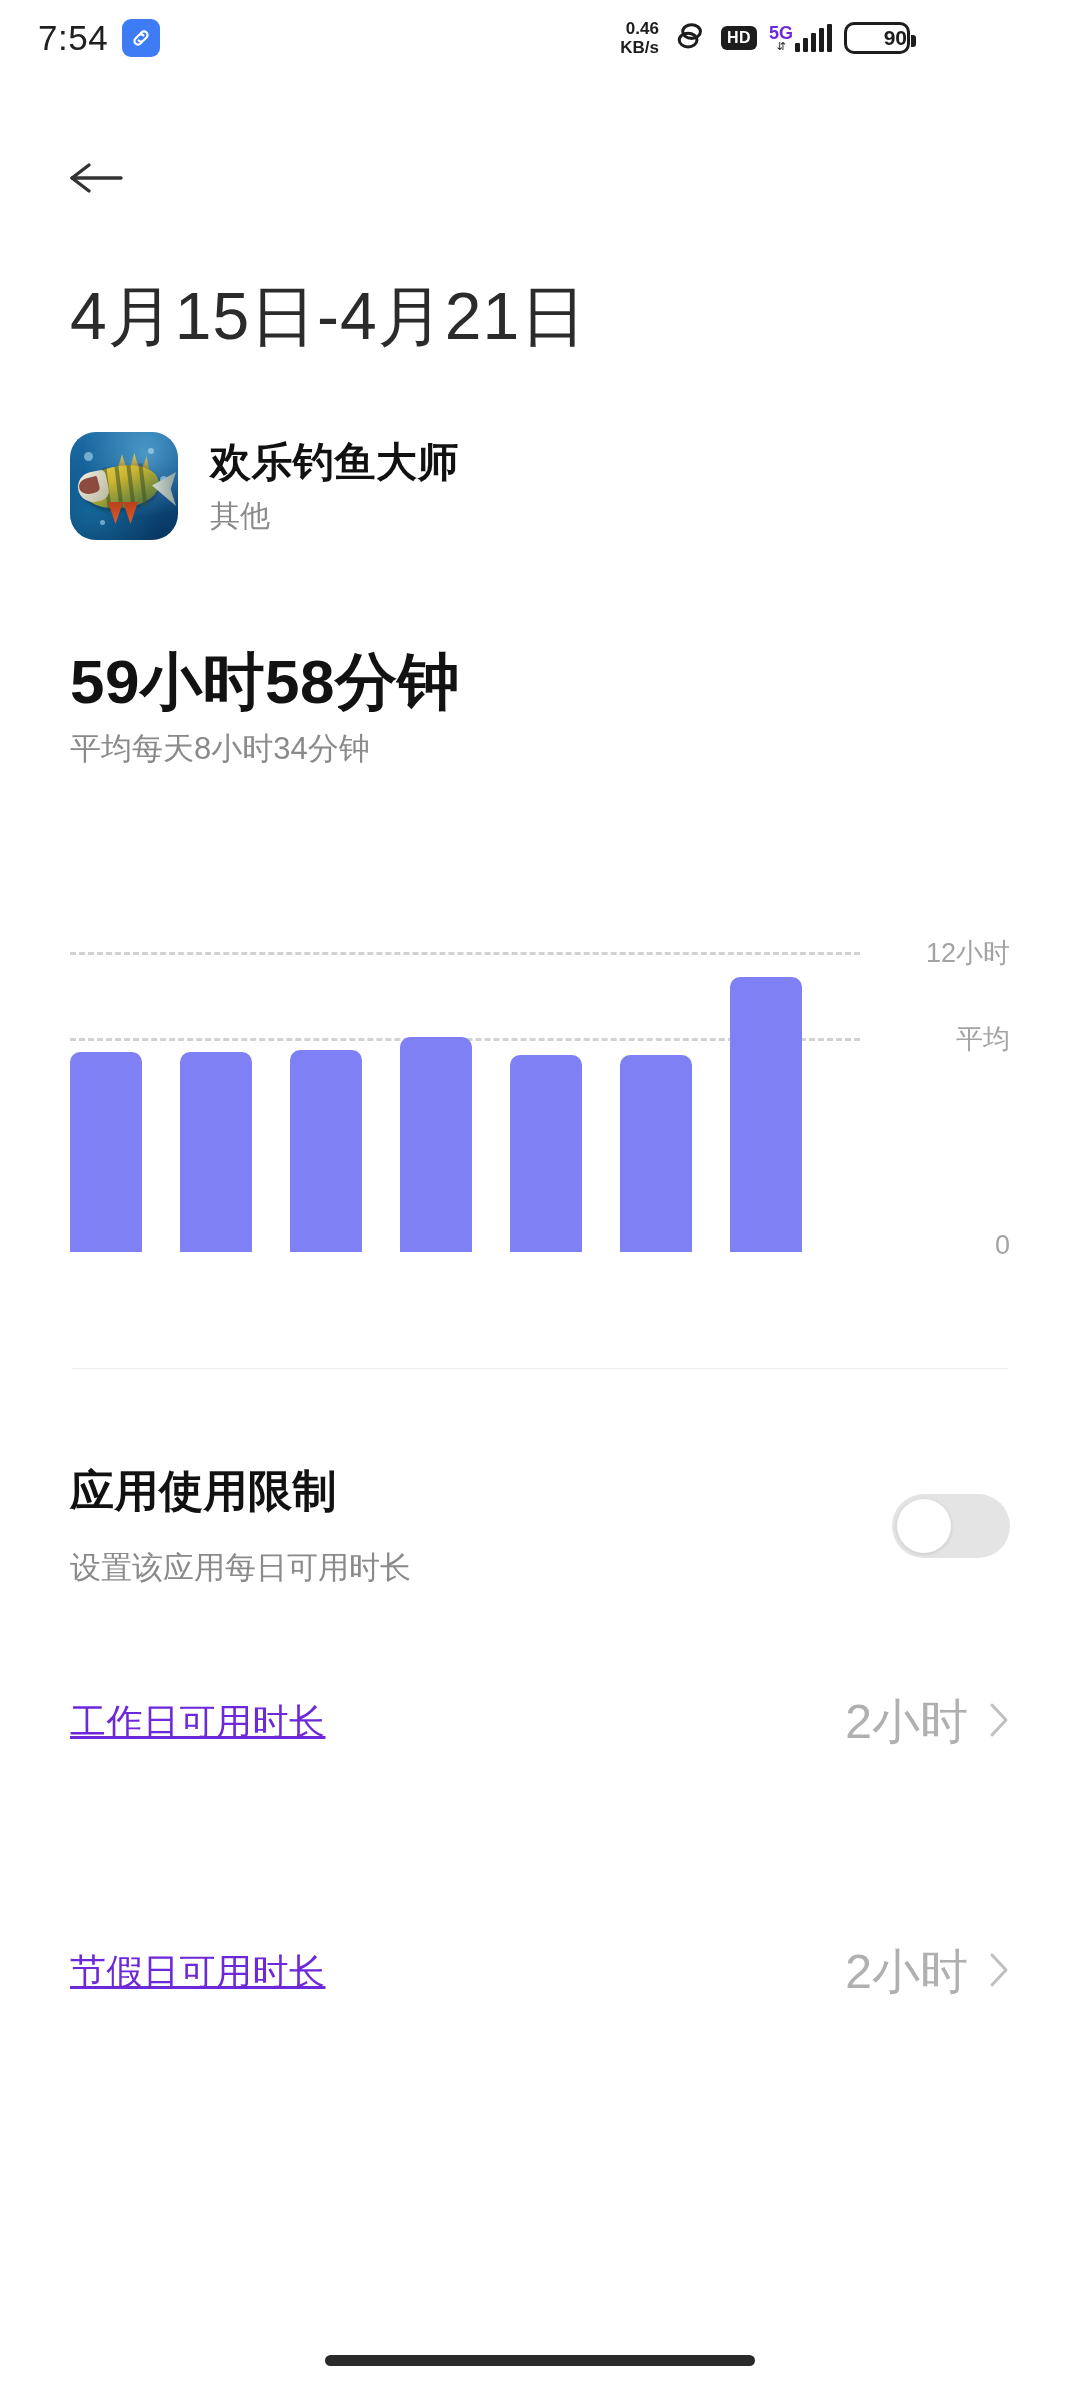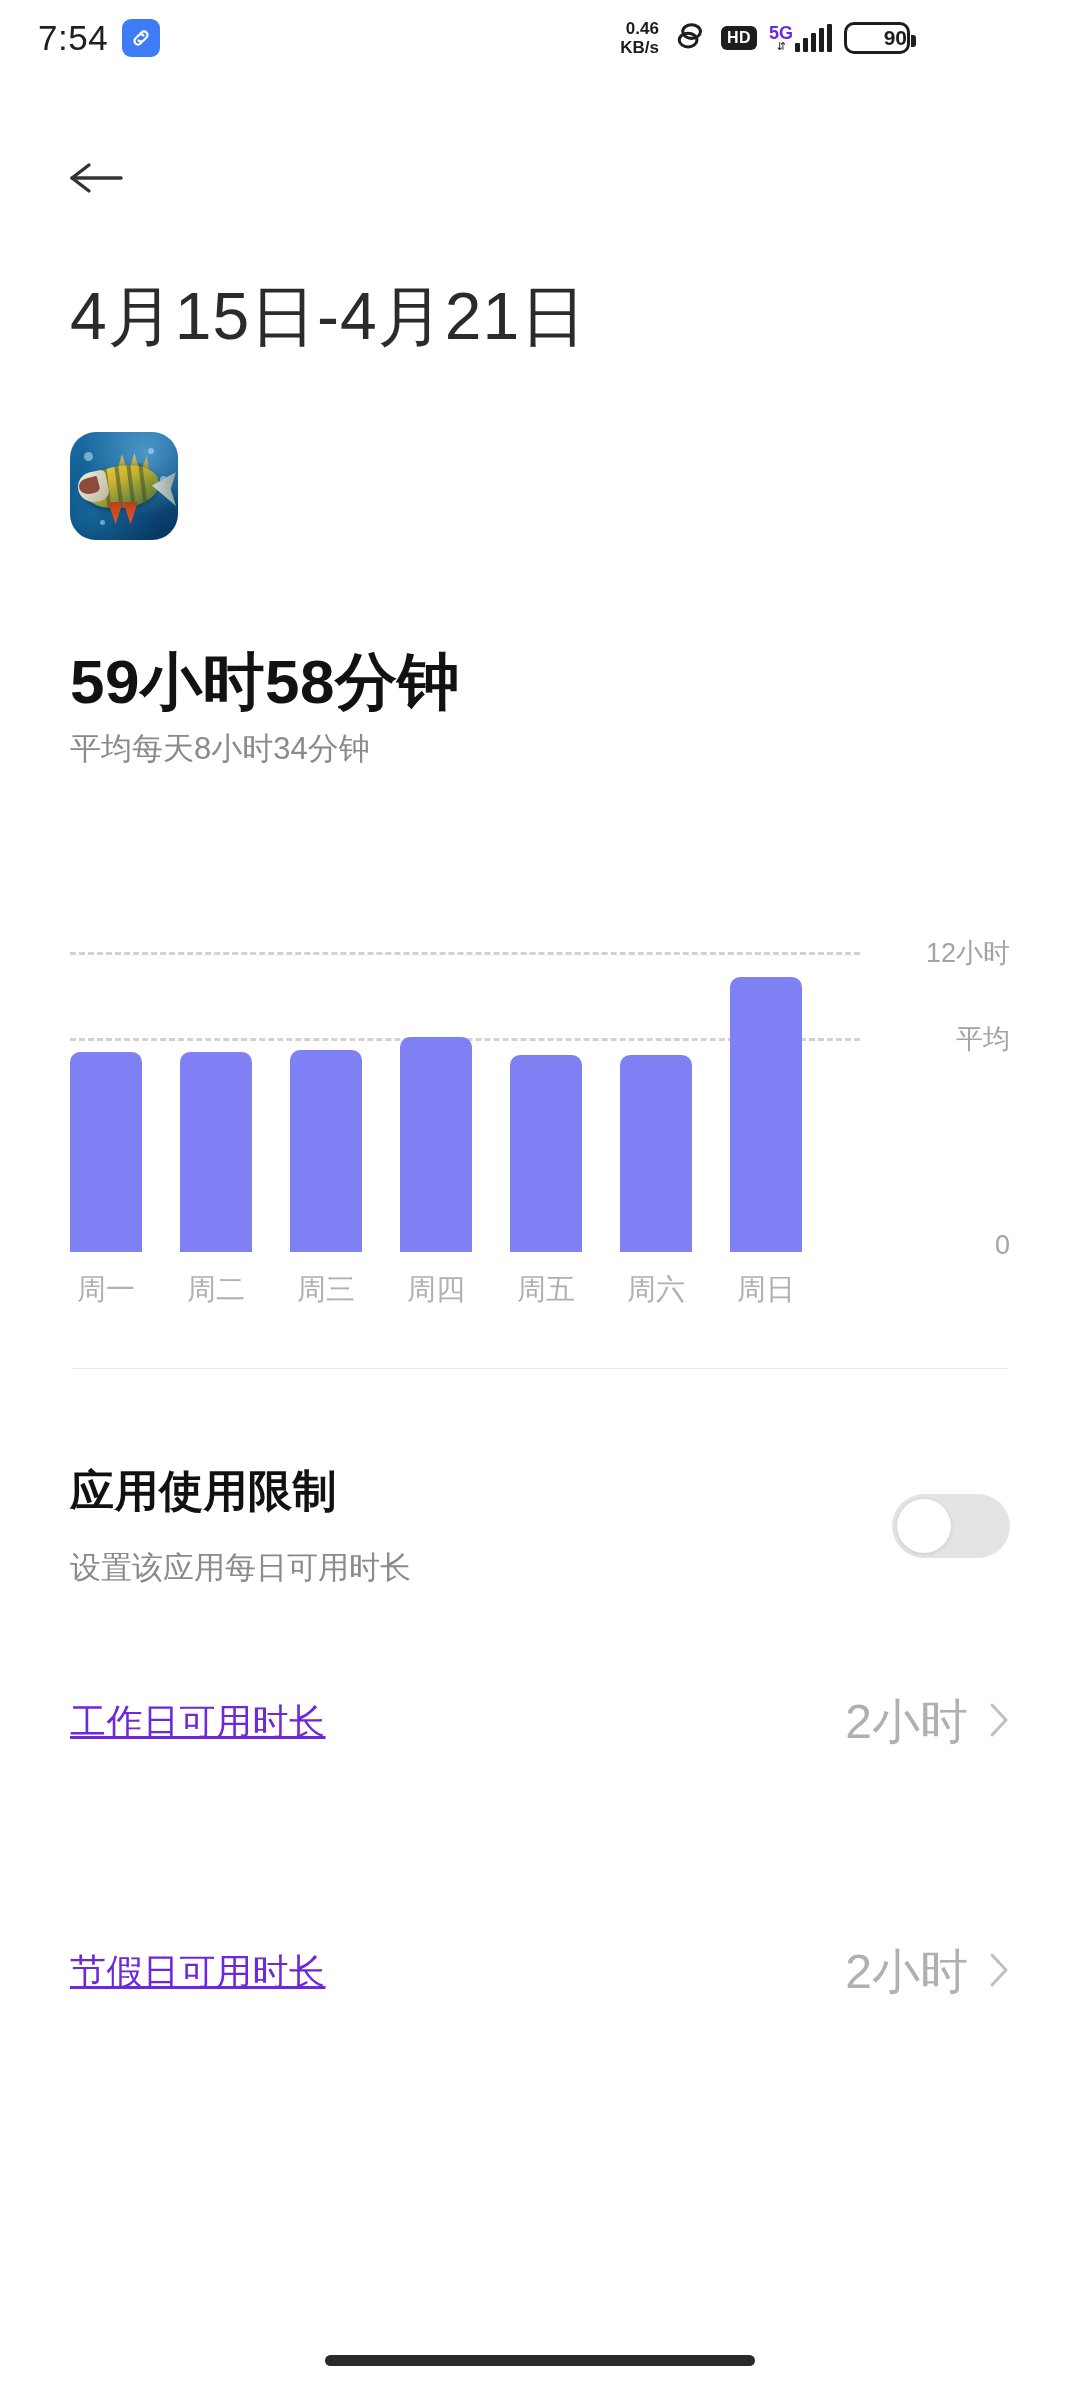--- a/index.html
+++ b/index.html
@@ -275,20 +275,24 @@
       <span class="fish-stripe" style="left:22px;"></span>
       <span class="fish-stripe" style="left:34px;"></span>
       <span class="fish-stripe" style="left:46px;"></span>
       <span class="fish-stripe" style="left:58px;"></span>
     </div>
     <div class="tail"></div>
     <div class="fish-head"></div>
     <div class="fish-mouth"></div>
     <div class="fin-bot"></div>
   </div>
+  <div class="app-meta">
+    <span class="app-name">欢乐钓鱼大师</span>
+    <span class="app-cat">其他</span>
+  </div>
 </div>
 
 <div class="total">59小时58分钟</div>
 <div class="avg">平均每天8小时34分钟</div>
 
 <div class="chart">
   <div class="plot">
     <div class="grid" id="grid-top" style="top: 0px;"></div>
     <div class="grid" id="grid-avg" style="top: 85.75px;"></div>
     <div class="bars-area" id="bars-area">
@@ -297,29 +301,20 @@
         <div class="bar" style="height: 202.5px; background: rgb(128, 128, 245);"></div>
         <div class="bar" style="height: 215px; background: rgb(128, 128, 245);"></div>
         <div class="bar" style="height: 197.5px; background: rgb(128, 128, 245);"></div>
         <div class="bar" style="height: 197.5px; background: rgb(128, 128, 245);"></div>
         <div class="bar" style="height: 275px; background: rgb(128, 128, 245);"></div>
       </div>
   </div>
   <div class="ylab" id="ylab-top" style="top: -17px;">12小时</div>
   <div class="ylab" id="ylab-avg" style="top: 68.75px;">平均</div>
   <div class="ylab" id="ylab-zero" style="top: 278px;">0</div>
-  <div class="xlabels" id="xlabels">
-      <span>周一</span>
-      <span>周二</span>
-      <span>周三</span>
-      <span>周四</span>
-      <span>周五</span>
-      <span>周六</span>
-      <span>周日</span>
-    </div>
 </div>
 
 <div class="divider"></div>
 
 <div class="limit-row">
   <div class="limit-text">
     <span class="limit-title">应用使用限制</span>
     <span class="limit-sub">设置该应用每日可用时长</span>
   </div>
   <div class="switch">

